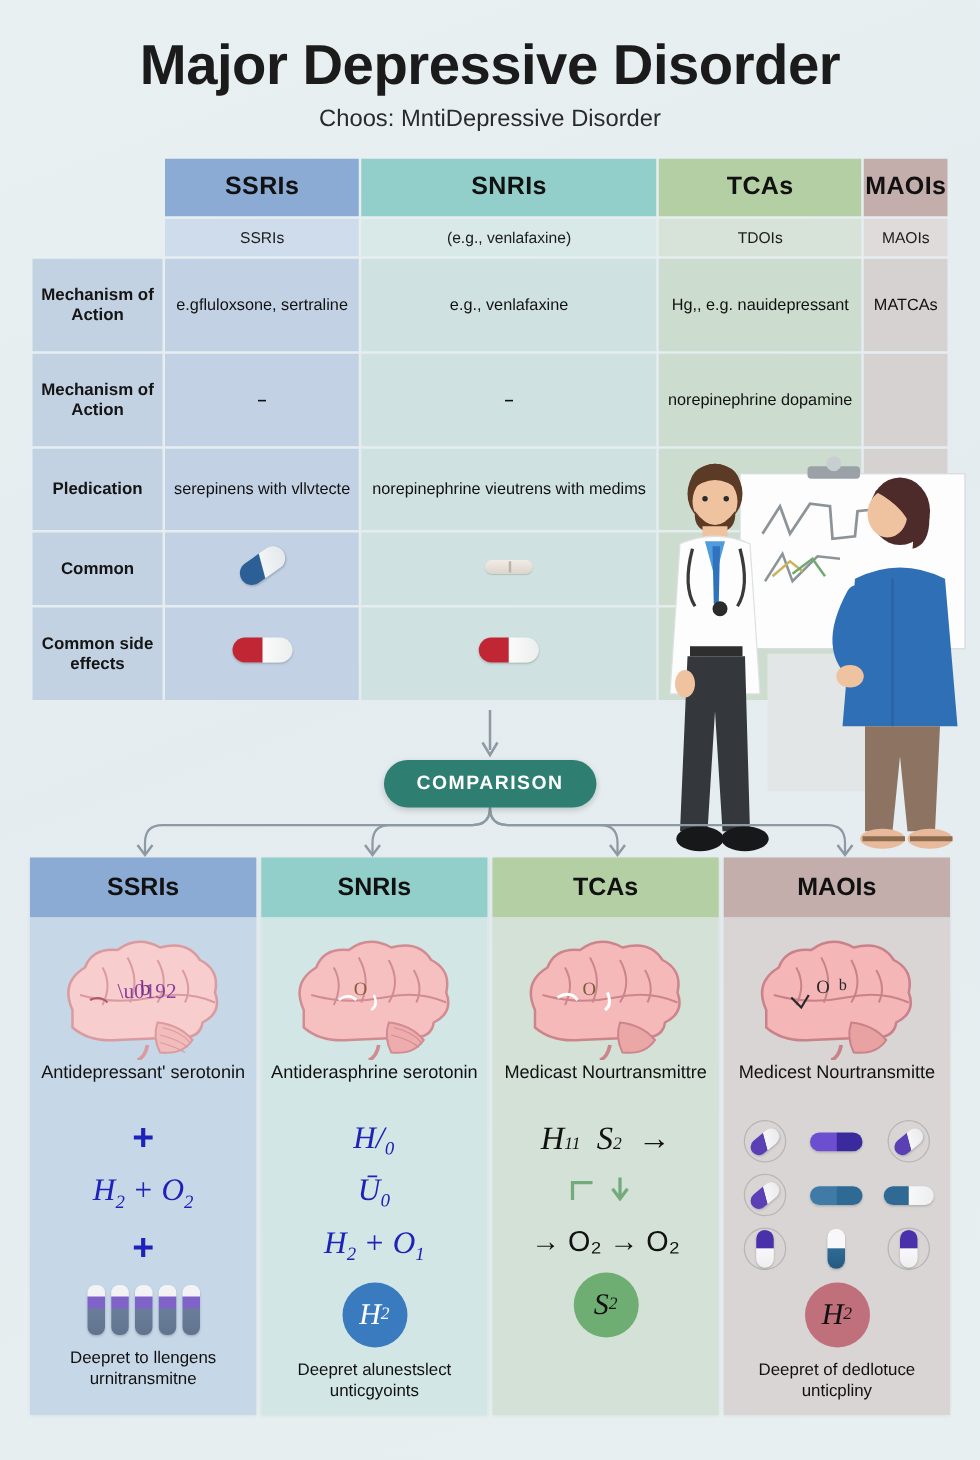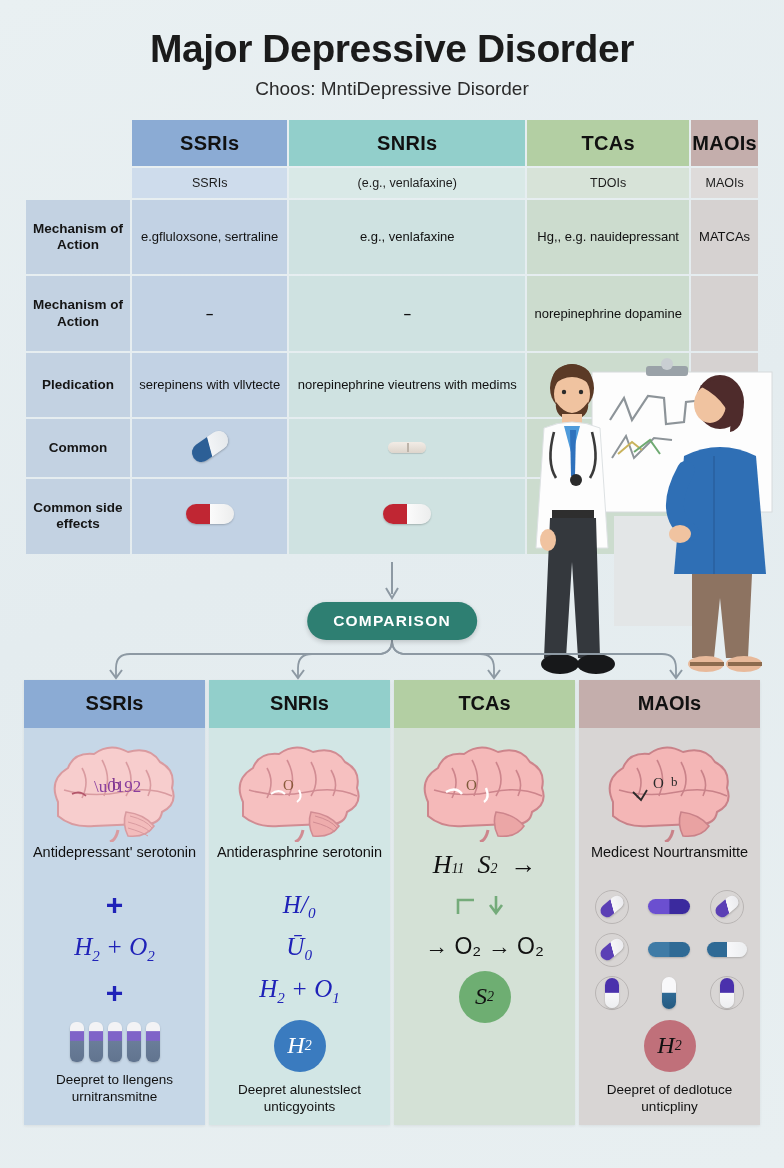--- a/index.html
+++ b/index.html
@@ -11,21 +11,21 @@
   }
   #page {
     position: relative;
     width: 784px; height: 1168px;
     background: linear-gradient(160deg,#e9f0f2 0%, #e4ecef 45%, #e8eff1 100%);
   }
 
   
   .title-wrap { padding-top: 28px; text-align: center; }
   .main-title {
-    font-size: 39px; font-weight: 700; color: #1b1b1b;
+    font-size: 45px; font-weight: 700; color: #1b1b1b;
     letter-spacing: -0.4px; line-height: 1.08;
   }
   .sub-title {
     margin-top: 8px; font-size: 19px; color: #2a2a2a; font-weight: 400;
   }
 
   
   .table-zone { position: relative; margin: 18px 24px 0 24px; }
   table.cmp { width: 736px; border-collapse: separate; border-spacing: 2px; }
   table.cmp td, table.cmp th { vertical-align: middle; text-align: center; }
@@ -376,20 +376,21 @@
             <path d="M16 56 q-10 -22 10 -34 q6 -16 26 -14 q16 -12 34 -2 q22 -6 32 10 q16 8 12 26 q6 16 -10 24 q-2 14 -22 12 l-46 2 q-22 2 -36 -10z" fill="#f5b9b9" stroke="#cd858c" stroke-width="2"></path>
             <path d="M40 22 q8 14 0 30 M60 14 q10 18 2 36 M84 16 q10 18 0 34 M104 24 q8 14 2 26" fill="none" stroke="#cd858c" stroke-width="1.6"></path>
             <path d="M22 44 q28 8 58 2 q28 -6 50 4" fill="none" stroke="#cd858c" stroke-width="1.6"></path>
             <path d="M84 66 q18 2 28 14 q-8 12 -26 10 q-6 -12 -2 -24z" fill="#eba6a6" stroke="#cd858c" stroke-width="1.6"></path>
             <path d="M76 84 q-2 10 -8 12" fill="none" stroke="#cd858c" stroke-width="3"></path>
             <text x="54" y="44" font-family="Liberation Serif, serif" font-size="15" fill="#7d5a3a">O</text>
             <path d="M34 46 q10 -6 16 2" fill="none" stroke="#fff" stroke-width="2.4"></path>
             <path d="M74 42 q4 10 -2 14" fill="none" stroke="#fff" stroke-width="2.4"></path>
           </svg>
         </div>
+        <div class="cap">Medicast Nourtransmittre</div>
         <div class="formula-dark">
           <span>H</span><span class="sub" style="font-size:14px">11</span>
           &nbsp;<span>S</span><span class="sub" style="font-size:14px">2</span>
           &nbsp;<span>→</span>
         </div>
         <div style="margin:6px 0;">
           <svg width="70" height="26" viewBox="0 0 70 26">
             <path d="M8 22 L8 8 L24 8" fill="none" stroke="#74ab7a" stroke-width="2.6"></path>
             <path d="M46 4 L46 20 M40 13 L46 21 L52 13" fill="none" stroke="#74ab7a" stroke-width="2.6"></path>
           </svg>

